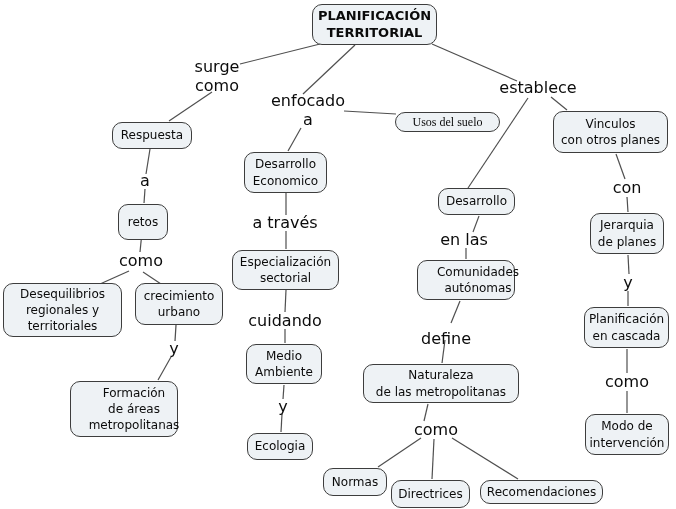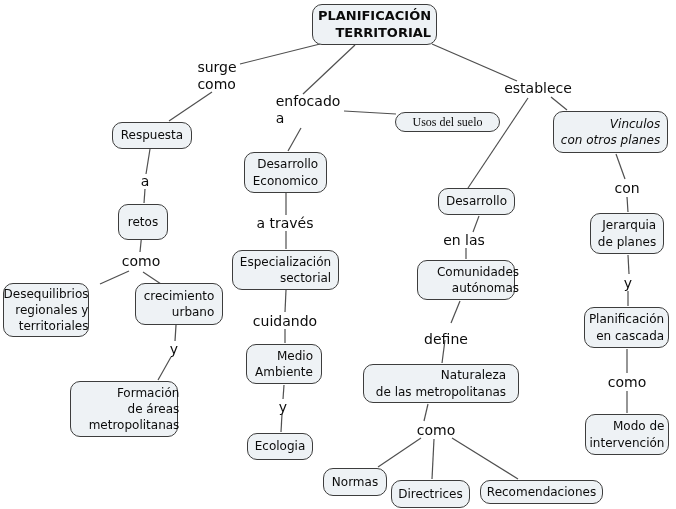--- a/index.html
+++ b/index.html
@@ -20,30 +20,31 @@
   }
   #wires{position:absolute;left:0;top:0;width:676px;height:509px;}
   #wires line{stroke:var(--line);stroke-width:1.2;}
   .node{
     position:absolute;
     box-sizing:border-box;
     background:var(--node-fill);
     border:1.3px solid var(--node-border);
     border-radius:10px;
     display:flex;align-items:center;justify-content:center;
-    text-align:right;
+    text-align:center;
     font-size:12px;line-height:1.35;
     white-space:pre-line;
     padding:1px 4px;
   }
   .node.title{font-weight:bold;font-size:13px;line-height:1.3;}
   .link-label{
     position:absolute;
     transform:translate(-50%,-50%);
-    font-size:14px;line-height:1.2;
+    text-align:center;
+    font-size:16px;line-height:1.2;
     white-space:pre-line;
   }
 </style>
 </head>
 <body>
 
 <div id="map">
 
   <svg id="wires" xmlns="http://www.w3.org/2000/svg">
     <line x1="320" y1="44" x2="240" y2="64"></line>
@@ -83,21 +84,21 @@
     <line x1="627" y1="391" x2="627" y2="413"></line>
   </svg>
 
   <div class="node title" style="left:312px;top:4px;width:125px;height:41px;">PLANIFICACIÓN
 TERRITORIAL</div>
 
   <div class="node" style="left:112px;top:122px;width:80px;height:27px;">Respuesta</div>
 
   <div class="node" style="left:118px;top:204px;width:50px;height:36px;">retos</div>
 
-  <div class="node" style="left:3px;top:283px;width:86px;height:54px;">Desequilibrios
+  <div class="node" style="left:3px;top:283px;width:119px;height:54px;">Desequilibrios
 regionales y
 territoriales</div>
 
   <div class="node" style="left:135px;top:283px;width:88px;height:42px;">crecimiento
 urbano</div>
 
   <div class="node" style="left:70px;top:381px;width:108px;height:56px;padding-left:24px;">Formación
 de áreas
 metropolitanas</div>
 
@@ -121,21 +122,21 @@
 
   <div class="node" style="left:363px;top:364px;width:156px;height:39px;">Naturaleza
 de las metropolitanas</div>
 
   <div class="node" style="left:323px;top:468px;width:64px;height:28px;">Normas</div>
 
   <div class="node" style="left:391px;top:480px;width:79px;height:28px;">Directrices</div>
 
   <div class="node" style="left:480px;top:480px;width:123px;height:24px;">Recomendaciones</div>
 
-  <div class="node" style="left:553px;top:111px;width:115px;height:42px;font-style:italic;">Vinculos
+  <div class="node" style="left:553px;top:111px;width:115px;height:42px;">Vinculos
 con otros planes</div>
 
   <div class="node" style="left:590px;top:213px;width:74px;height:41px;">Jerarquia
 de planes</div>
 
   <div class="node" style="left:584px;top:307px;width:85px;height:41px;">Planificación
 en cascada</div>
 
   <div class="node" style="left:585px;top:414px;width:84px;height:41px;">Modo de
 intervención</div>

